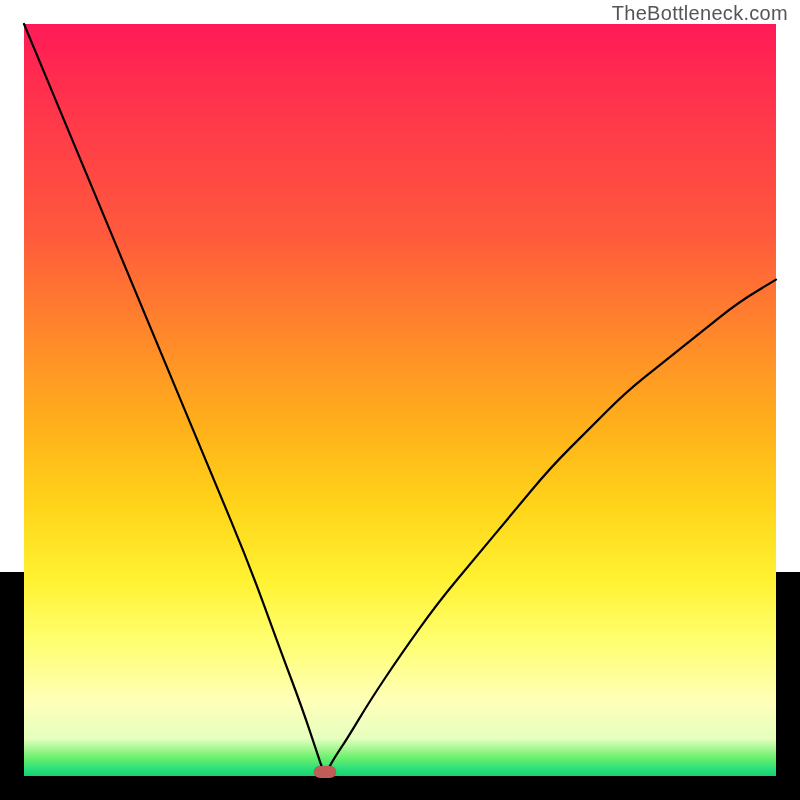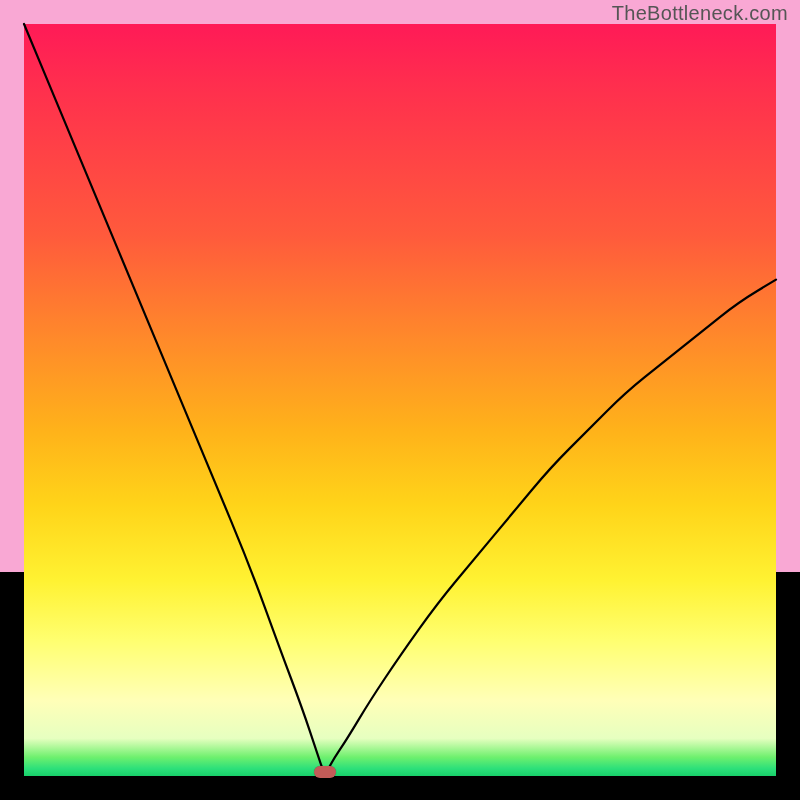--- a/index.html
+++ b/index.html
@@ -8,21 +8,21 @@
     width: 800px;
     height: 800px;
     overflow: hidden;
     background: #000;
     font-family: Arial, Helvetica, sans-serif;
   }
   .frame {
     position: relative;
     width: 800px;
     height: 572px;
-    background: #f9a8d4;
+    background: #ffffff;
   }
   .plot-area {
     position: absolute;
     left: 24px;
     top: 24px;
     width: 752px;
     height: 752px;
     
     background: linear-gradient(
       to bottom,

